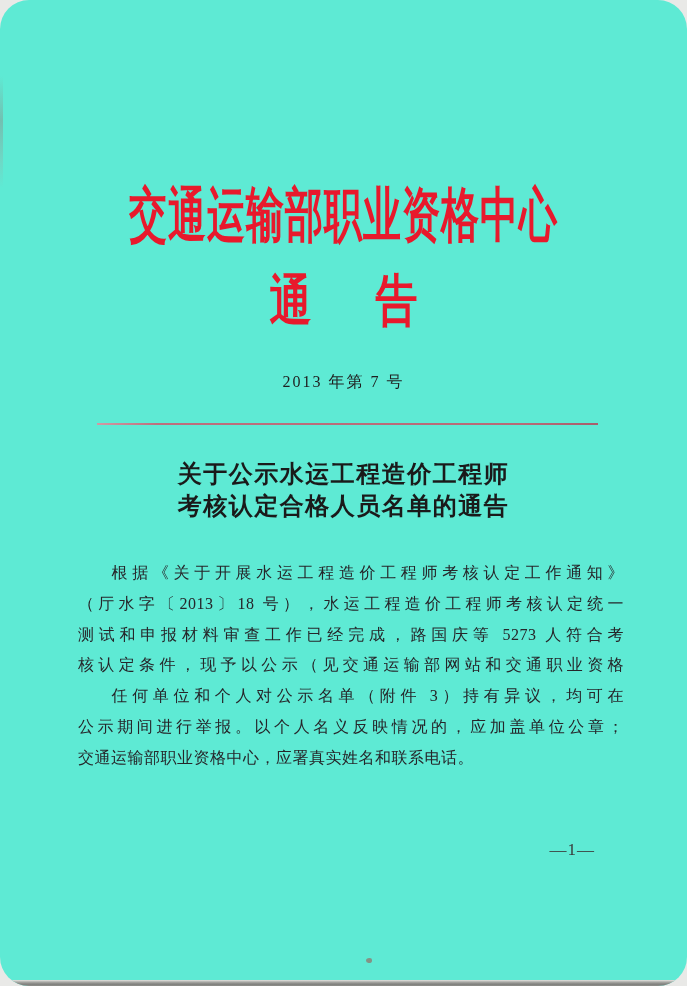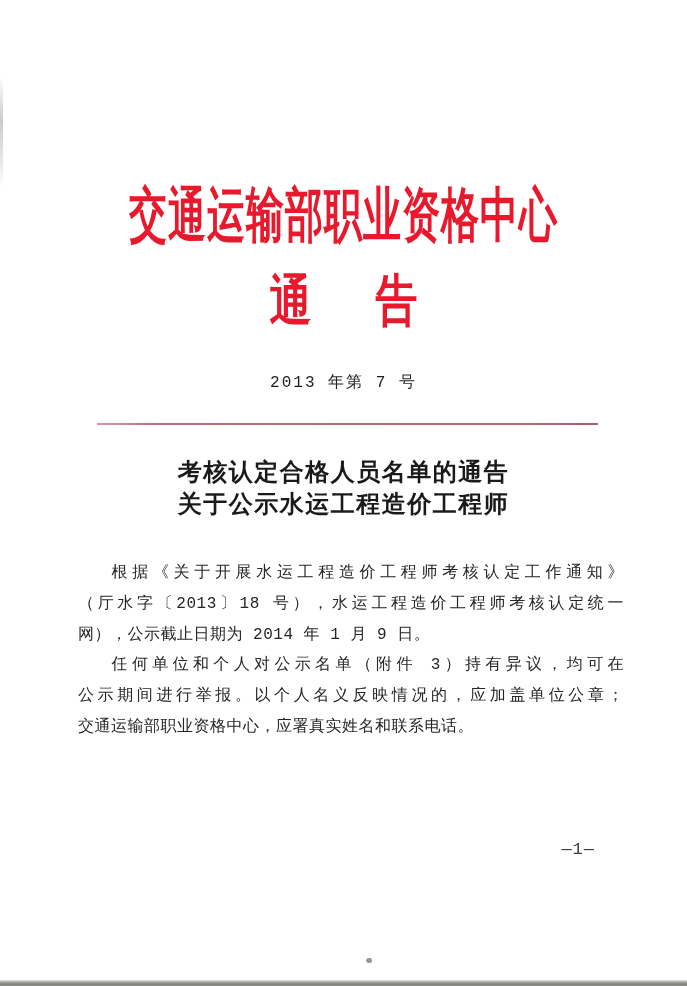--- a/index.html
+++ b/index.html
@@ -5,23 +5,24 @@
   html, body {
     margin: 0;
     padding: 0;
     background: #e9e9e7;
   }
   .page {
     position: relative;
     width: 687px;
     height: 986px;
     margin: 0 auto;
-    background: #ffffff;
+    background: #5eead4;
     overflow: hidden;
-    font-family: Liberation Mono, monospace;
+    font-family: Liberation Serif, serif;
+    border-radius: 29px;
   }
 
   
   .org-title {
     position: absolute;
     top: 176px;
     left: 0;
     width: 100%;
     text-align: center;
     font-size: 38px;
@@ -149,28 +150,29 @@
 
   <div class="org-title">交通运输部职业资格中心</div>
 
   <div class="doc-type">通告</div>
 
   <div class="issue-number">2013 年第 7 号</div>
 
   <div class="red-divider"></div>
 
   <div class="notice-title">
+    <div>关于公示水运工程造价工程师</div>
     <div>考核认定合格人员名单的通告</div>
-    <div>关于公示水运工程造价工程师</div>
   </div>
 
   <div class="body-text">
     <div class="body-line indent">根据《关于开展水运工程造价工程师考核认定工作通知》</div>
     <div class="body-line">（厅水字〔2013〕18 号），水运工程造价工程师考核认定统一</div>
-    <div class="body-line para-end">网），公示截止日期为 2014 年 1 月 9 日。</div>
+    <div class="body-line">测试和申报材料审查工作已经完成，路国庆等 5273 人符合考</div>
+    <div class="body-line">核认定条件，现予以公示（见交通运输部网站和交通职业资格</div>
     <div class="body-line indent">任何单位和个人对公示名单（附件 3）持有异议，均可在</div>
     <div class="body-line">公示期间进行举报。以个人名义反映情况的，应加盖单位公章；</div>
     <div class="body-line para-end">交通运输部职业资格中心，应署真实姓名和联系电话。</div>
   </div>
 
   <div class="page-number">—1—</div>
 
   <div class="scan-smudge-left"></div>
   <div class="scan-speck"></div>
   <div class="scan-edge-bottom"></div>

